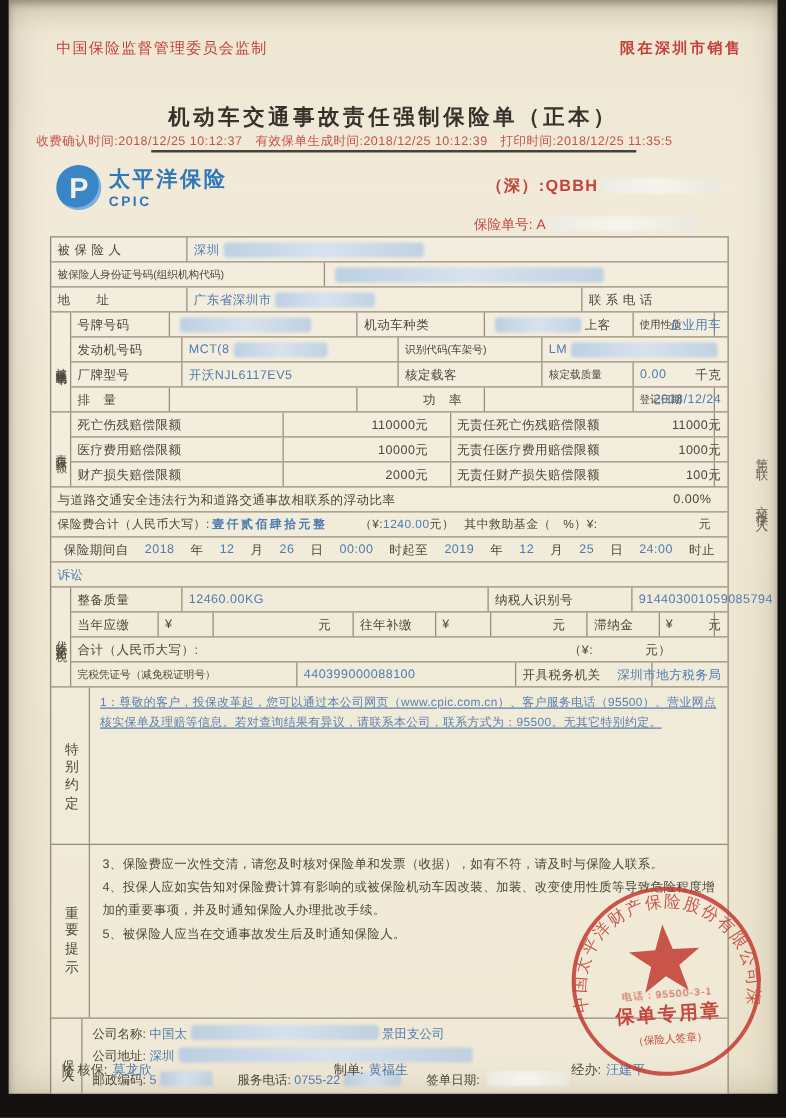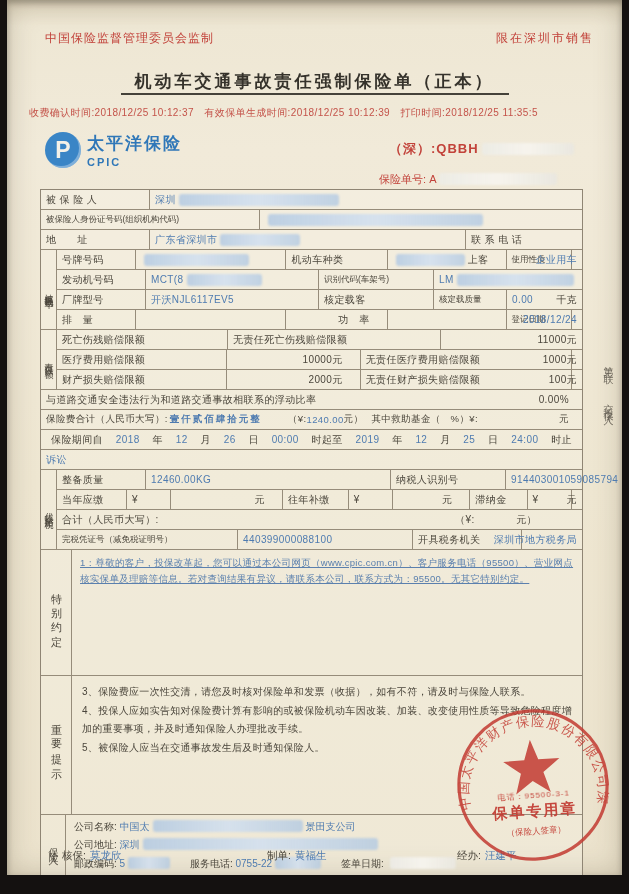--- a/index.html
+++ b/index.html
@@ -15,24 +15,24 @@
   }
   .lab{color:#4b463c;}
   .val{color:#4e7bb0;}
   .blurtxt{filter:blur(.6px);}
   .rd{display:inline-block;height:12px;border-radius:3px;vertical-align:-2px;margin:0 3px;
       background:linear-gradient(90deg,rgba(168,196,228,.72),rgba(208,223,241,.82),rgba(168,196,228,.68));
       filter:blur(1.3px);}
   .rd.light{background:linear-gradient(90deg,rgba(236,235,229,.92),rgba(246,244,238,.95),rgba(233,231,224,.9));}
 
   .sup{position:absolute;left:38px;top:30px;font-size:12px;letter-spacing:1px;color:#c2423a;}
-  .region{position:absolute;right:28px;top:30px;font-size:12px;letter-spacing:2px;color:#c2423a;}
+  .region{position:absolute;right:28px;top:30px;font-size:12px;letter-spacing:2px;color:#c2423a;font-weight:bold;}
   .titlewrap{position:absolute;left:0;top:70px;width:100%;text-align:center;}
   .title{display:inline-block;font-size:17px;font-weight:bold;color:#35322b;letter-spacing:3px;
-         border-bottom:2px solid #45423a;padding:0 14px 0;}
+         border-bottom:2px solid #45423a;padding:0 14px 15px;margin-top:12px;}
   .timeline{position:absolute;left:22px;top:106px;width:600px;font-size:10px;color:#c4534a;
             letter-spacing:.4px;white-space:nowrap;overflow:hidden;}
 
   .logo{position:absolute;left:38px;top:132px;display:flex;align-items:flex-start;}
   .mark{width:36px;height:36px;border-radius:50%;background:#3a85c6;display:flex;align-items:center;
         justify-content:center;color:#f4f1e8;font-weight:bold;font-size:23px;box-shadow:inset -2px -2px 0 rgba(255,255,255,.35);}
   .logotxt{display:flex;flex-direction:column;margin-left:6px;}
   .logotxt .cn{font-size:17px;font-weight:bold;color:#2f77b8;letter-spacing:2px;}
   .logotxt .en{font-size:11px;font-weight:bold;color:#2f77b8;letter-spacing:2px;margin-top:1px;}
   .formcode{position:absolute;left:382px;top:140px;font-size:13px;font-weight:bold;color:#c2423a;letter-spacing:1px;}
@@ -224,20 +224,23 @@
       </div>
     </div>
 
     <div class="section">
       <div class="vlab" style="width:15px;letter-spacing:2px">责任限额</div>
       <div class="secrows">
         <div class="row">
           <div class="cell lab" style="width:148px">
               <span>死亡伤残赔偿限额</span>
             </div>
+          <div class="cell c lab" style="width:112px">
+              <span>110000元</span>
+            </div>
           <div class="cell lab" style="width:190px">
               <span>无责任死亡伤残赔偿限额</span>
             </div>
           <div class="cell flex1 c lab">
               <span>11000元</span>
             </div>
         </div>
         <div class="row">
           <div class="cell lab" style="width:148px">
               <span>医疗费用赔偿限额</span>

